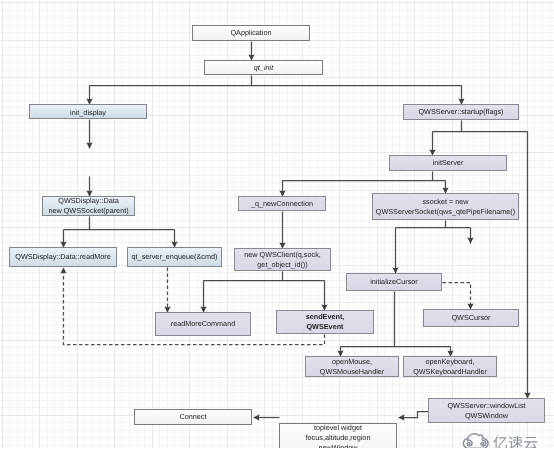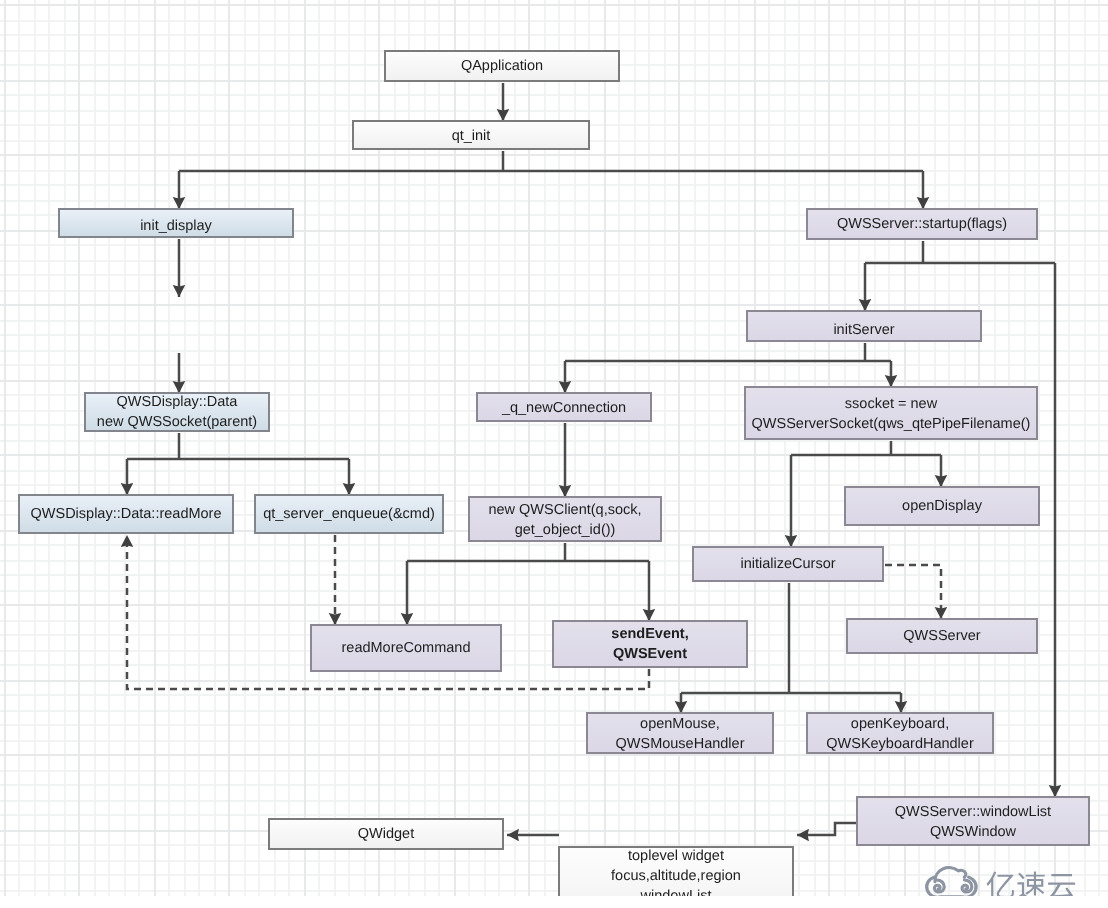--- a/index.html
+++ b/index.html
@@ -210,84 +210,81 @@
         <polyline points="527.5,131.5 527.5,398.5" fill="none" stroke="#4b4b4b" stroke-width="1.25" marker-end="url(#arrowhead)"></polyline>
         <polyline points="428.5,411.5 417.5,411.5 417.5,417.5 398.5,417.5" fill="none" stroke="#4b4b4b" stroke-width="1.25" marker-end="url(#arrowhead)"></polyline>
         <polyline points="279.5,417.5 253.5,417.5" fill="none" stroke="#4b4b4b" stroke-width="1.25" marker-end="url(#arrowhead)"></polyline>
       </g>
   </svg>
 
   <div id="nodes">
       <div class="node n-white" style="left: 192px; top: 25px; width: 118px; height: 16px; background: linear-gradient(rgb(253, 253, 253) 0%, rgb(241, 241, 241) 100%); border-color: rgb(123, 123, 123); color: rgb(29, 29, 29);">
         <span class="ln">QApplication</span>
       </div>
-      <div class="node n-white" style="left: 176px; top: 60px; width: 119px; height: 15px; background: linear-gradient(rgb(253, 253, 253) 0%, rgb(241, 241, 241) 100%); border-color: rgb(123, 123, 123); color: rgb(29, 29, 29);">
+      <div class="node n-white" style="left: 204px; top: 60px; width: 119px; height: 15px; background: linear-gradient(rgb(253, 253, 253) 0%, rgb(241, 241, 241) 100%); border-color: rgb(123, 123, 123); color: rgb(29, 29, 29); font-style: italic;">
         <span class="ln">qt_init</span>
       </div>
       <div class="node n-blue" style="left: 29px; top: 104px; width: 118px; height: 15px; background: linear-gradient(rgb(233, 240, 247) 0%, rgb(207, 220, 230) 100%); border-color: rgb(130, 133, 140); color: rgb(29, 29, 29); justify-content: flex-end;">
         <span class="ln">init_display</span>
       </div>
       <div class="node n-blue" style="left: 42px; top: 196px; width: 93px; height: 20px; background: linear-gradient(rgb(233, 240, 247) 0%, rgb(207, 220, 230) 100%); border-color: rgb(130, 133, 140); color: rgb(29, 29, 29);">
         <span class="ln">QWSDisplay::Data</span>
         <span class="ln">new QWSSocket(parent)</span>
       </div>
       <div class="node n-blue" style="left: 9px; top: 247px; width: 108px; height: 20px; background: linear-gradient(rgb(233, 240, 247) 0%, rgb(207, 220, 230) 100%); border-color: rgb(130, 133, 140); color: rgb(29, 29, 29);">
         <span class="ln">QWSDisplay::Data::readMore</span>
       </div>
       <div class="node n-blue" style="left: 127px; top: 247px; width: 95px; height: 20px; background: linear-gradient(rgb(233, 240, 247) 0%, rgb(207, 220, 230) 100%); border-color: rgb(130, 133, 140); color: rgb(29, 29, 29);">
         <span class="ln">qt_server_enqueue(&amp;cmd)</span>
       </div>
       <div class="node n-purple" style="left: 403px; top: 104px; width: 116px; height: 16px; background: linear-gradient(rgb(227, 224, 236) 0%, rgb(219, 215, 230) 100%); border-color: rgb(139, 136, 148); color: rgb(29, 29, 29);">
         <span class="ln">QWSServer::startup(flags)</span>
       </div>
-      <div class="node n-purple" style="left: 373px; top: 155px; width: 118px; height: 16px; background: linear-gradient(rgb(227, 224, 236) 0%, rgb(219, 215, 230) 100%); border-color: rgb(139, 136, 148); color: rgb(29, 29, 29); justify-content: flex-end;">
+      <div class="node n-purple" style="left: 389px; top: 155px; width: 118px; height: 16px; background: linear-gradient(rgb(227, 224, 236) 0%, rgb(219, 215, 230) 100%); border-color: rgb(139, 136, 148); color: rgb(29, 29, 29);">
         <span class="ln">initServer</span>
       </div>
       <div class="node n-purple" style="left: 372px; top: 193px; width: 147px; height: 27px; background: linear-gradient(rgb(227, 224, 236) 0%, rgb(219, 215, 230) 100%); border-color: rgb(139, 136, 148); color: rgb(29, 29, 29);">
         <span class="ln">ssocket = new</span>
         <span class="ln">QWSServerSocket(qws_qtePipeFilename()</span>
       </div>
-      <div class="node n-purple" style="left: 422px; top: 243px; width: 98px; height: 20px; background: linear-gradient(rgb(227, 224, 236) 0%, rgb(219, 215, 230) 100%); border-color: rgb(139, 136, 148); color: rgb(29, 29, 29);">
-        <span class="ln">openDisplay</span>
-      </div>
       <div class="node n-purple" style="left: 346px; top: 273px; width: 96px; height: 18px; background: linear-gradient(rgb(227, 224, 236) 0%, rgb(219, 215, 230) 100%); border-color: rgb(139, 136, 148); color: rgb(29, 29, 29); justify-content: center;">
         <span class="ln">initializeCursor</span>
       </div>
       <div class="node n-purple" style="left: 423px; top: 309px; width: 96px; height: 18px; background: linear-gradient(rgb(227, 224, 236) 0%, rgb(219, 215, 230) 100%); border-color: rgb(139, 136, 148); color: rgb(29, 29, 29);">
-        <span class="ln">QWSServer</span>
+        <span class="ln">QWSCursor</span>
       </div>
       <div class="node n-purple" style="left: 238px; top: 196px; width: 88px; height: 15px; background: linear-gradient(rgb(227, 224, 236) 0%, rgb(219, 215, 230) 100%); border-color: rgb(139, 136, 148); color: rgb(29, 29, 29);">
         <span class="ln">_q_newConnection</span>
       </div>
       <div class="node n-purple" style="left: 234px; top: 248px; width: 97px; height: 23px; background: linear-gradient(rgb(227, 224, 236) 0%, rgb(219, 215, 230) 100%); border-color: rgb(139, 136, 148); color: rgb(29, 29, 29);">
         <span class="ln">new QWSClient(q,sock,</span>
         <span class="ln">get_object_id())</span>
       </div>
       <div class="node n-purple" style="left: 155px; top: 312px; width: 96px; height: 24px; background: linear-gradient(rgb(227, 224, 236) 0%, rgb(219, 215, 230) 100%); border-color: rgb(139, 136, 148); color: rgb(29, 29, 29);">
         <span class="ln">readMoreCommand</span>
       </div>
       <div class="node n-purple" style="left: 276px; top: 310px; width: 98px; height: 24px; background: linear-gradient(rgb(227, 224, 236) 0%, rgb(219, 215, 230) 100%); border-color: rgb(139, 136, 148); color: rgb(29, 29, 29); font-weight: bold;">
         <span class="ln">sendEvent,</span>
         <span class="ln">QWSEvent</span>
       </div>
-      <div class="node n-purple" style="left: 293px; top: 356px; width: 94px; height: 21px; background: linear-gradient(rgb(227, 224, 236) 0%, rgb(219, 215, 230) 100%); border-color: rgb(139, 136, 148); color: rgb(29, 29, 29); justify-content: center;">
+      <div class="node n-purple" style="left: 305px; top: 356px; width: 94px; height: 21px; background: linear-gradient(rgb(227, 224, 236) 0%, rgb(219, 215, 230) 100%); border-color: rgb(139, 136, 148); color: rgb(29, 29, 29); justify-content: center;">
         <span class="ln">openMouse,</span>
         <span class="ln">QWSMouseHandler</span>
       </div>
       <div class="node n-purple" style="left: 403px; top: 356px; width: 94px; height: 21px; background: linear-gradient(rgb(227, 224, 236) 0%, rgb(219, 215, 230) 100%); border-color: rgb(139, 136, 148); color: rgb(29, 29, 29);">
         <span class="ln">openKeyboard,</span>
         <span class="ln">QWSKeyboardHandler</span>
       </div>
       <div class="node n-white" style="left: 134px; top: 409px; width: 118px; height: 16px; background: linear-gradient(rgb(253, 253, 253) 0%, rgb(241, 241, 241) 100%); border-color: rgb(123, 123, 123); color: rgb(29, 29, 29);">
-        <span class="ln">QWidget</span>
+        <span class="ln">Connect</span>
       </div>
       <div class="node n-white" style="left: 279px; top: 398px; width: 118px; height: 39px; background: linear-gradient(rgb(253, 253, 253) 0%, rgb(241, 241, 241) 100%); border-color: rgb(123, 123, 123); color: rgb(29, 29, 29); margin-top: 25px;">
         <span class="ln">toplevel widget</span>
         <span class="ln">focus,altitude,region</span>
-        <span class="ln">windowList</span>
+        <span class="ln">newWindow</span>
         <span class="ln">findWindow</span>
       </div>
       <div class="node n-purple" style="left: 428px; top: 398px; width: 117px; height: 25px; background: linear-gradient(rgb(227, 224, 236) 0%, rgb(219, 215, 230) 100%); border-color: rgb(139, 136, 148); color: rgb(29, 29, 29);">
         <span class="ln">QWSServer::windowList</span>
         <span class="ln">QWSWindow</span>
       </div>
     </div>
 
   <svg id="watermark" width="554" height="454" viewBox="0 0 554 454">
     <g transform="translate(462.0,432.0) scale(1.03,0.97)" fill="none" stroke="#8d95a2" stroke-width="1.55" stroke-linecap="round" stroke-linejoin="round">

